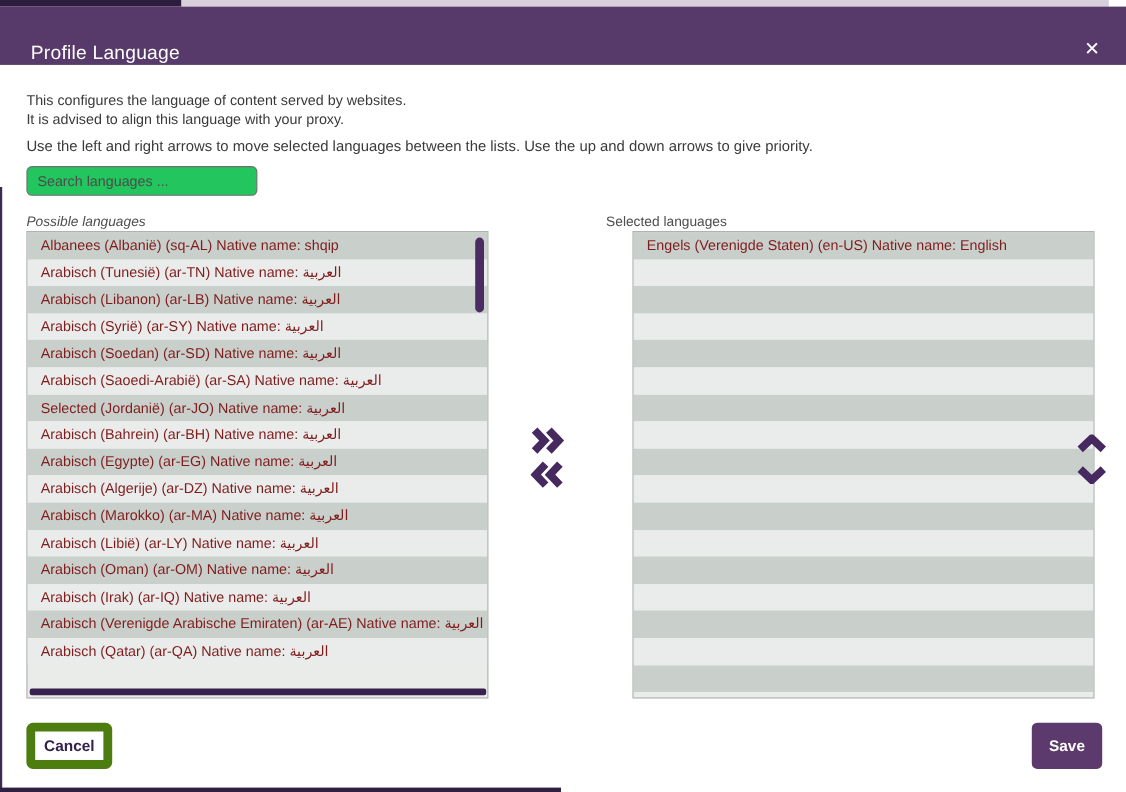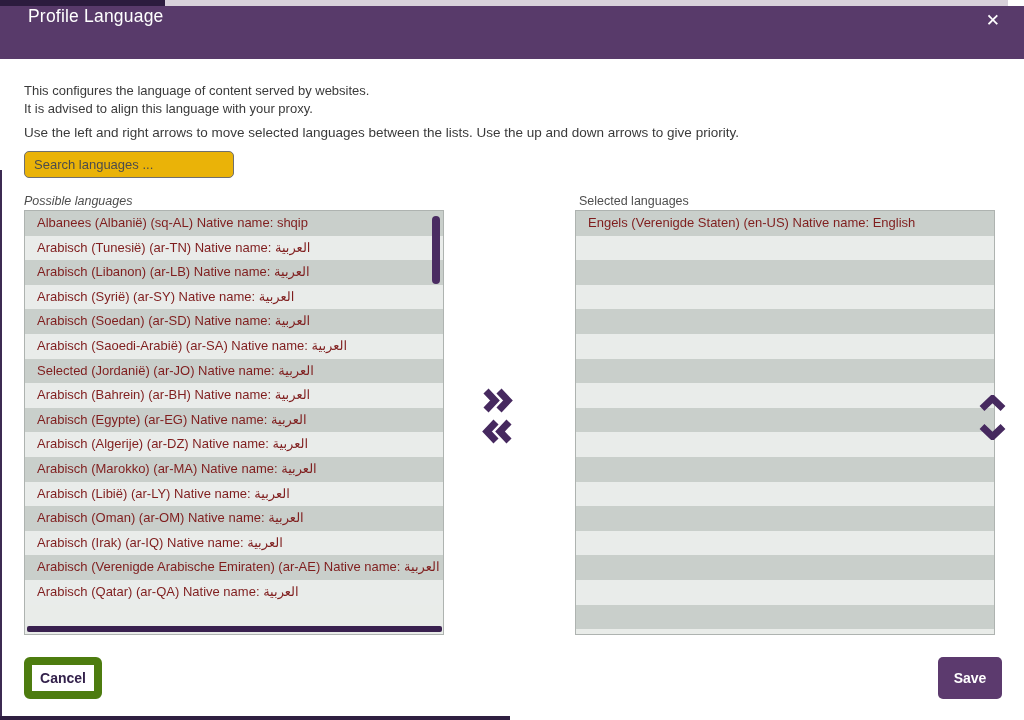--- a/index.html
+++ b/index.html
@@ -12,46 +12,46 @@
   }
 
   
   .top-strip { position: absolute; top: 0; left: 0; width: 1024px; height: 6px; background: #ffffff; }
   .top-strip .strip-dark { position: absolute; left: 0; top: 0; width: 165px; height: 6px; background: #2c1c3e; }
   .top-strip .strip-light { position: absolute; left: 165px; top: 0; width: 843px; height: 6px; background: #d7d0da; }
 
   
   .dialog-header {
     position: absolute; top: 6px; left: 0; width: 1024px; height: 53px;
-    background: #583a6a; display: flex; align-items: flex-start;
+    background: #583a6a; display: flex; align-items: flex-end;
     padding: 0 16px 0 28px;
   }
   .dialog-title { color: #ffffff; font-size: 17.5px; font-weight: 400; letter-spacing: 0.2px; flex: 1; }
   .close-btn {
     color: #ffffff; font-size: 17px; line-height: 1; cursor: pointer;
     padding: 6px 8px; font-weight: 400;
   }
 
   
   .intro { position: absolute; left: 24px; top: 82px; font-size: 13px; line-height: 17.5px; color: #3a3a3a; }
   .instructions { position: absolute; left: 24px; top: 125px; font-size: 13.5px; color: #3a3a3a; }
 
   
   .search-input {
     position: absolute; left: 24px; top: 151px; width: 210px; height: 27px;
     border: 1px solid #6f6f6f; border-radius: 5px; padding: 12px 9px;
     font-family: "Liberation Sans", sans-serif; font-size: 13px; color: #222;
-    outline: none; background: #eab308;
+    outline: none; background: #22c55e;
   }
   .search-input::placeholder { color: #4c4c4c; opacity: 1; }
 
   
   .list-label { position: absolute; top: 194px; font-size: 12.5px; color: #4e4e4e; }
   .list-label.left-lbl { left: 24px; font-style: italic; }
-  .list-label.right-lbl { left: 551px; margin-left: 28px; }
+  .list-label.right-lbl { left: 551px; }
 
   
   .listbox {
     position: absolute; top: 210px; height: 425px; width: 420px;
     border: 1px solid #aeb3b0; background: #e9ece9; overflow: hidden;
   }
   .listbox.left-box { left: 24px; }
   .listbox.right-box { left: 551px; margin-left: 24px; }
   .list-row {
     height: 24.6px; line-height: 24.6px; padding-left: 12px;

